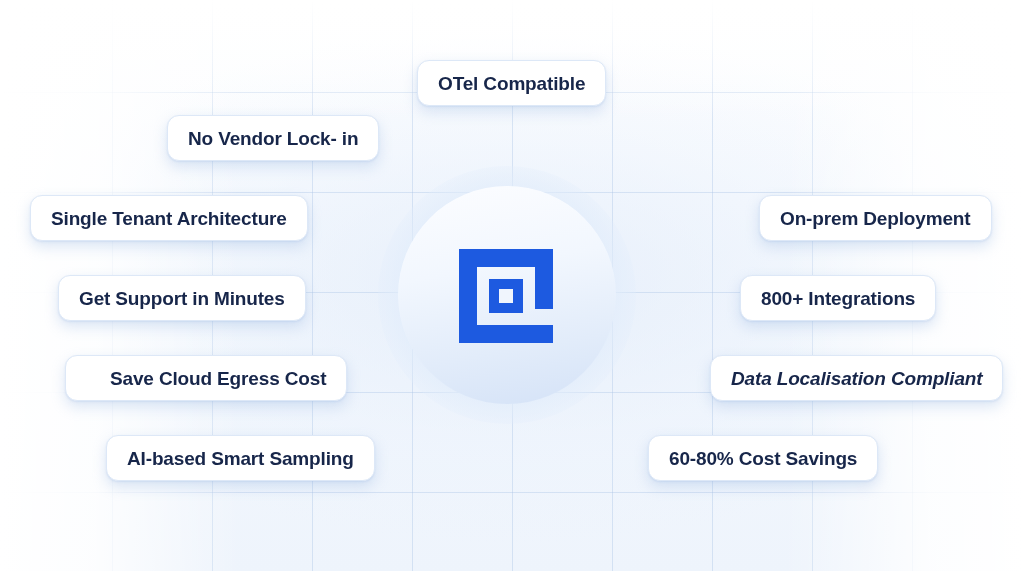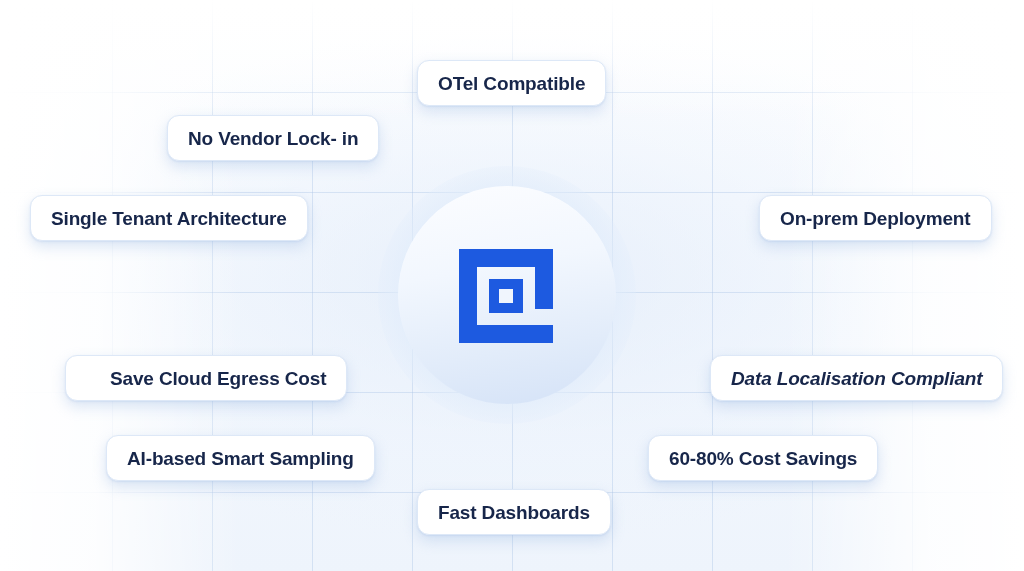--- a/index.html
+++ b/index.html
@@ -150,35 +150,38 @@
 
 
   <div class="pill" style="left:30px; top:195px;">
     <span>Single Tenant Architecture</span>
   </div>
 
   <div class="pill" style="left:759px; top:195px;">
     <span>On-prem Deployment</span>
   </div>
 
+  <div class="pill" style="left:58px; top:275px;">
+    <span>Get Support in Minutes</span>
+  </div>
 
+  <div class="pill" style="left:740px; top:275px;">
+    <span>800+ Integrations</span>
+  </div>
 
   <div class="pill" style="left:65px; top:355px;padding-left:44px;">
     <span>Save Cloud Egress Cost</span>
   </div>
 
   <div class="pill" style="left:710px; top:355px;font-style:italic;">
     <span>Data Localisation Compliant</span>
   </div>
 
   <div class="pill" style="left:106px; top:435px;">
     <span>AI-based Smart Sampling</span>
   </div>
 
   <div class="pill" style="left:648px; top:435px;">
     <span>60-80% Cost Savings</span>
   </div>
 
-  <div class="pill" style="left:417px; top:489px;">
-    <span>Fast Dashboards</span>
-  </div>
 
 </div>
 
 </body></html>

